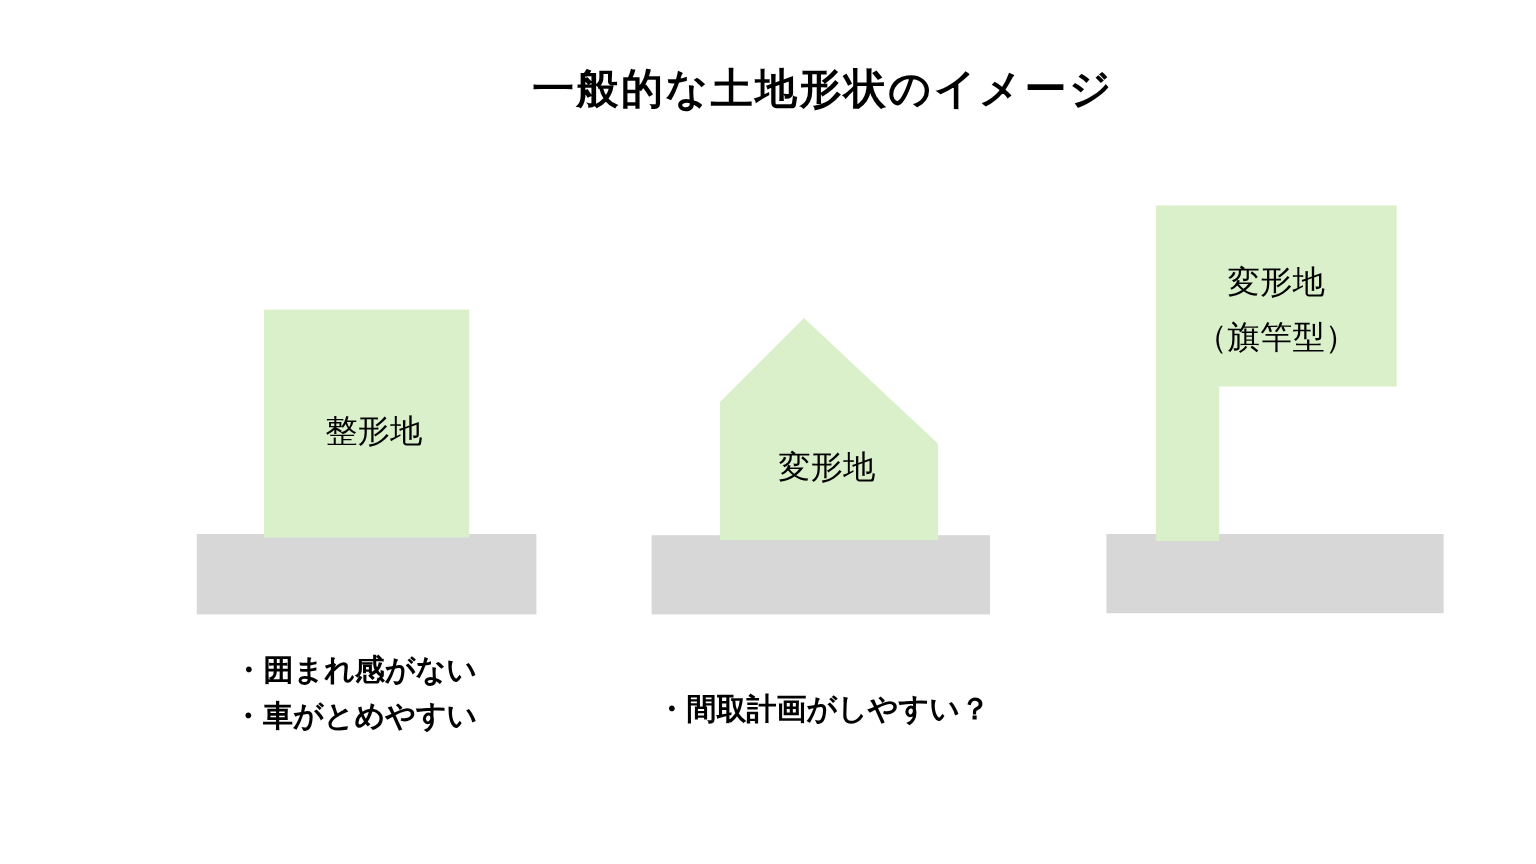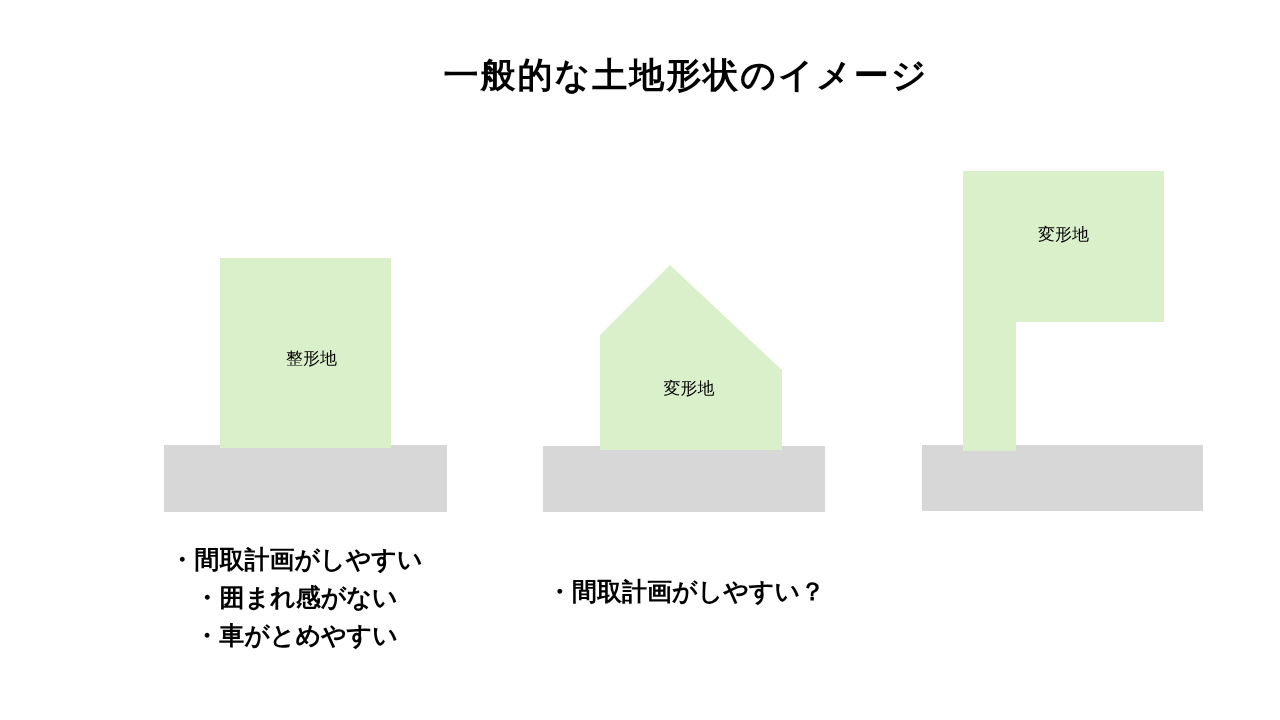--- a/index.html
+++ b/index.html
@@ -60,21 +60,21 @@
   }
 
   .land-svg {
     position: absolute;
     display: block;
   }
 
   .land-label {
     position: absolute;
     text-align: center;
-    font-size: 17px;
+    font-size: 27px;
     font-weight: normal;
     line-height: 32px;
     white-space: nowrap;
   }
 
   .caption {
     position: absolute;
     text-align: center;
     font-size: 25px;
     font-weight: bold;
@@ -106,21 +106,20 @@
 
 <div id="slide">
 
   <div id="page-title">一般的な土地形状のイメージ</div>
 
   <div class="plot-group">
     <div class="road-strip" id="plot1-road"></div>
     <div class="land-rect" id="plot1-land"></div>
     <div class="land-label" id="plot1-label">整形地</div>
     <div class="caption" id="caption1">
-      <div>・間取計画がしやすい</div>
       <div>・囲まれ感がない</div>
       <div>・車がとめやすい</div>
     </div>
   </div>
 
   <div class="plot-group">
     <div class="road-strip" id="plot2-road"></div>
     <svg class="land-svg" id="plot2-shape" viewBox="0 0 186 190">
       <polygon points="4,75 74,5 186,110 186,190 4,190" fill="#daf0cb"></polygon>
     </svg>
@@ -131,16 +130,17 @@
   </div>
 
   <div class="plot-group">
     <div class="road-strip" id="plot3-road"></div>
     <svg class="land-svg" id="plot3-shape" viewBox="0 0 201 280">
       <polygon points="0,0 201,0 201,151 53,151 53,280 0,280" fill="#daf0cb"></polygon>
     </svg>
     <div class="land-label" id="plot3-label">
       <div>変形地</div>
       <div style="height:14px"></div>
+      <div>（旗竿型）</div>
     </div>
   </div>
 
 </div>
 
 </body></html>

